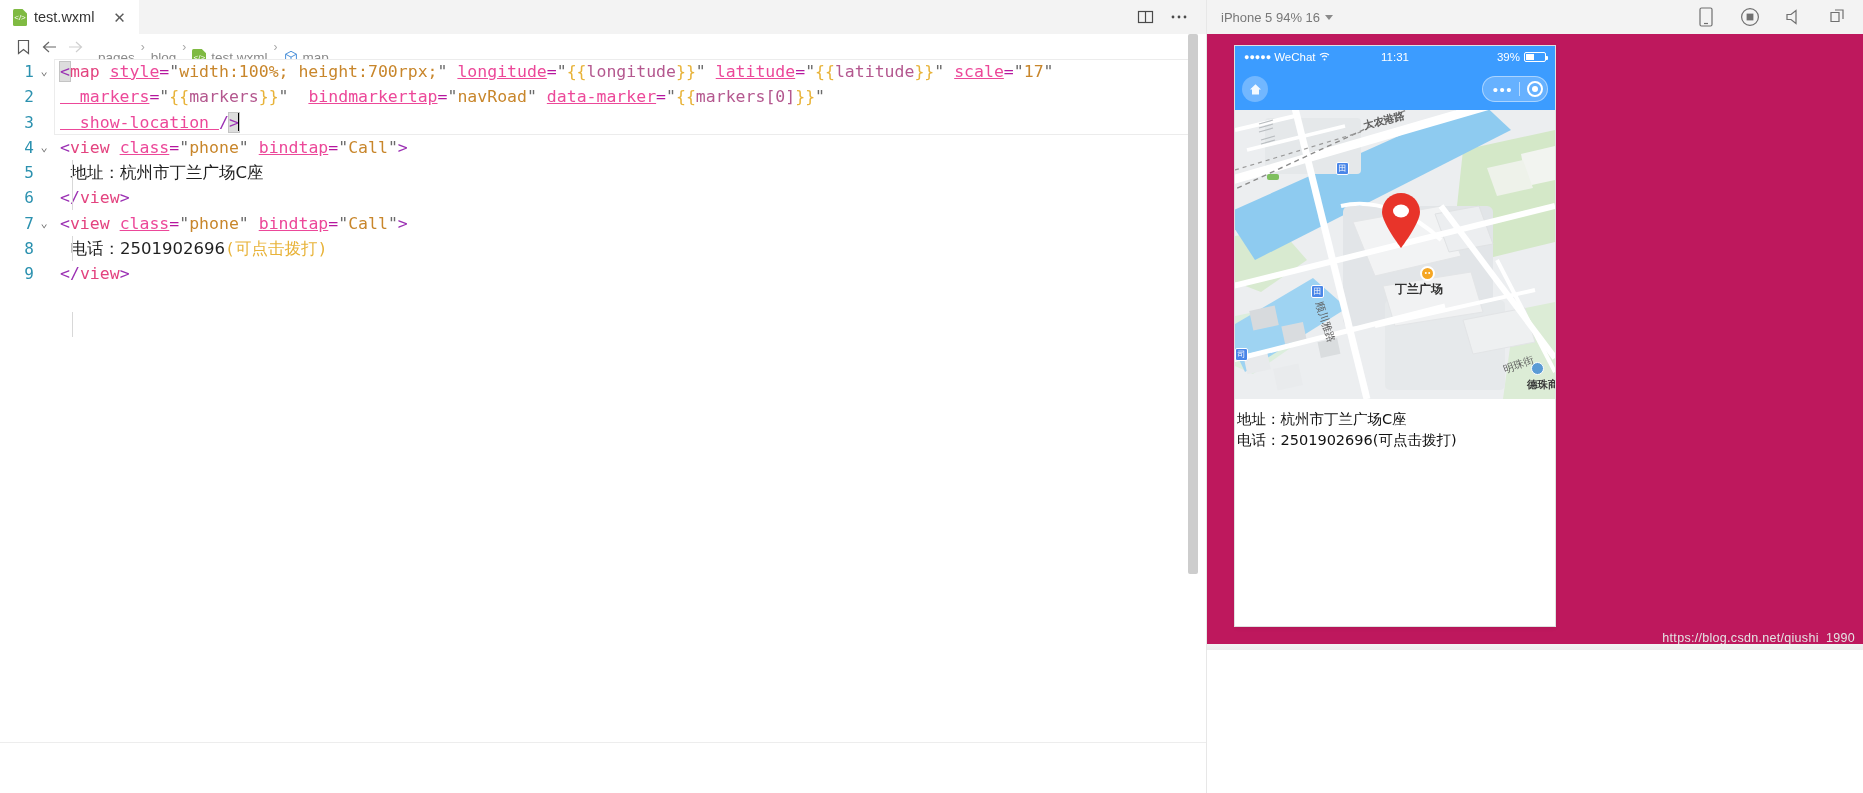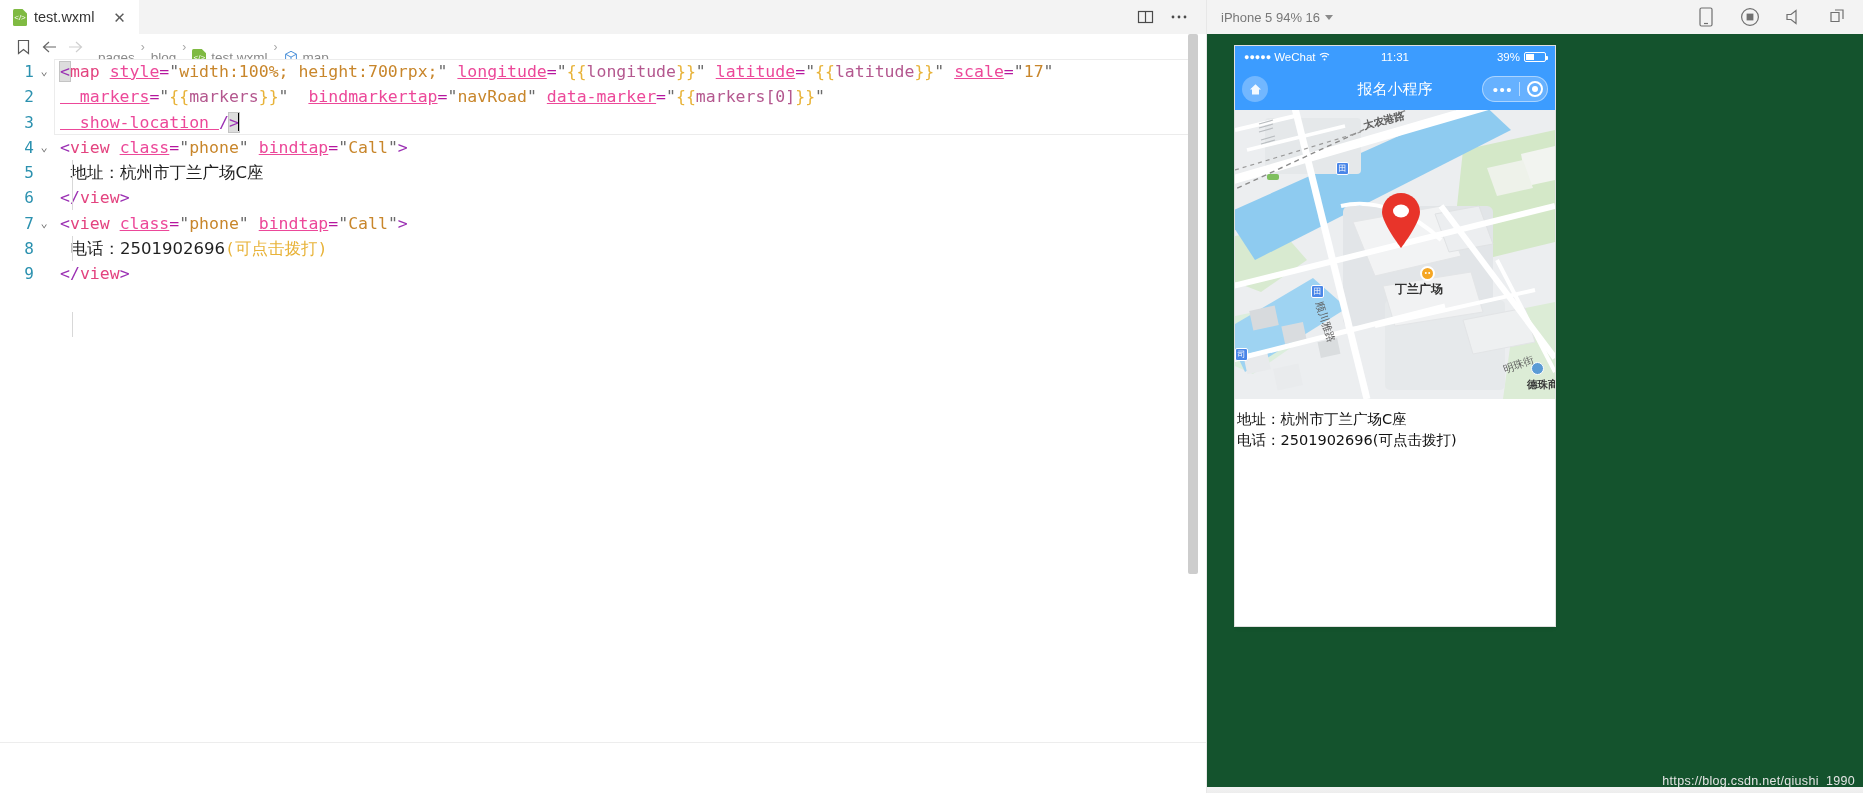--- a/index.html
+++ b/index.html
@@ -171,22 +171,22 @@
   }
   .editor-bottom-rule {
     position: absolute; left: 0; right: 0; bottom: 50px;
     height: 1px; background: #ededed;
   }
 
   
   #sim-pane {
     position: relative;
     flex: 1 1 auto;
-    height: 793px;
-    background: #14532d;
+    height: 650px;
+    background: #be185d;
   }
   .sim-toolbar {
     height: 34px;
     display: flex; align-items: center;
     background: #f3f3f3;
     padding: 0 8px 0 14px;
     font-size: 13px; color: #6f6f6f;
   }
   .device-select {
     display: flex; align-items: center; gap: 5px;
@@ -490,21 +490,20 @@
             </span>
         </span>
       </div>
 
       <div class="phone-navbar">
         <span class="nav-home">
           <svg width="15" height="15" viewBox="0 0 15 15" aria-hidden="true">
             <path d="M7.5 2.2 L13 7.4 H11 V12.5 H4 V7.4 H2 Z" fill="#ffffff" opacity=".92"></path>
           </svg>
         </span>
-        <span class="nav-title">报名小程序</span>
         <span class="nav-capsule">
           <span class="cap-dots">•••</span>
           <span class="cap-div"></span>
           <span class="cap-target">
               <i></i>
             </span>
         </span>
       </div>
 
       <div class="map-box">

